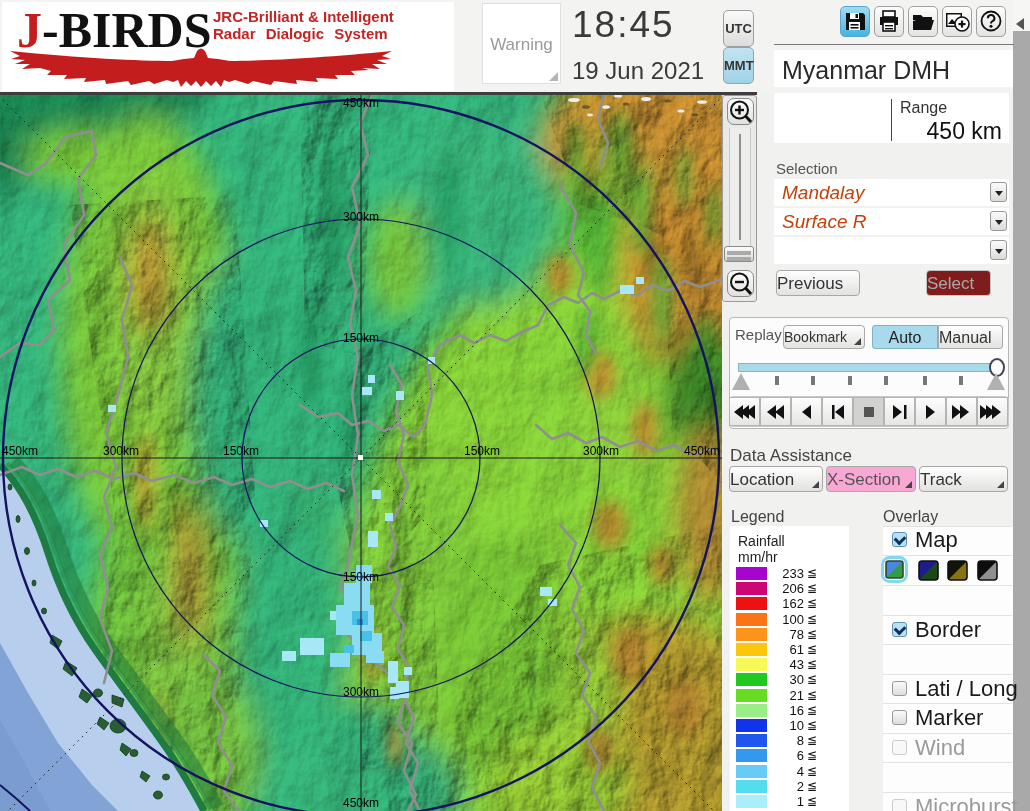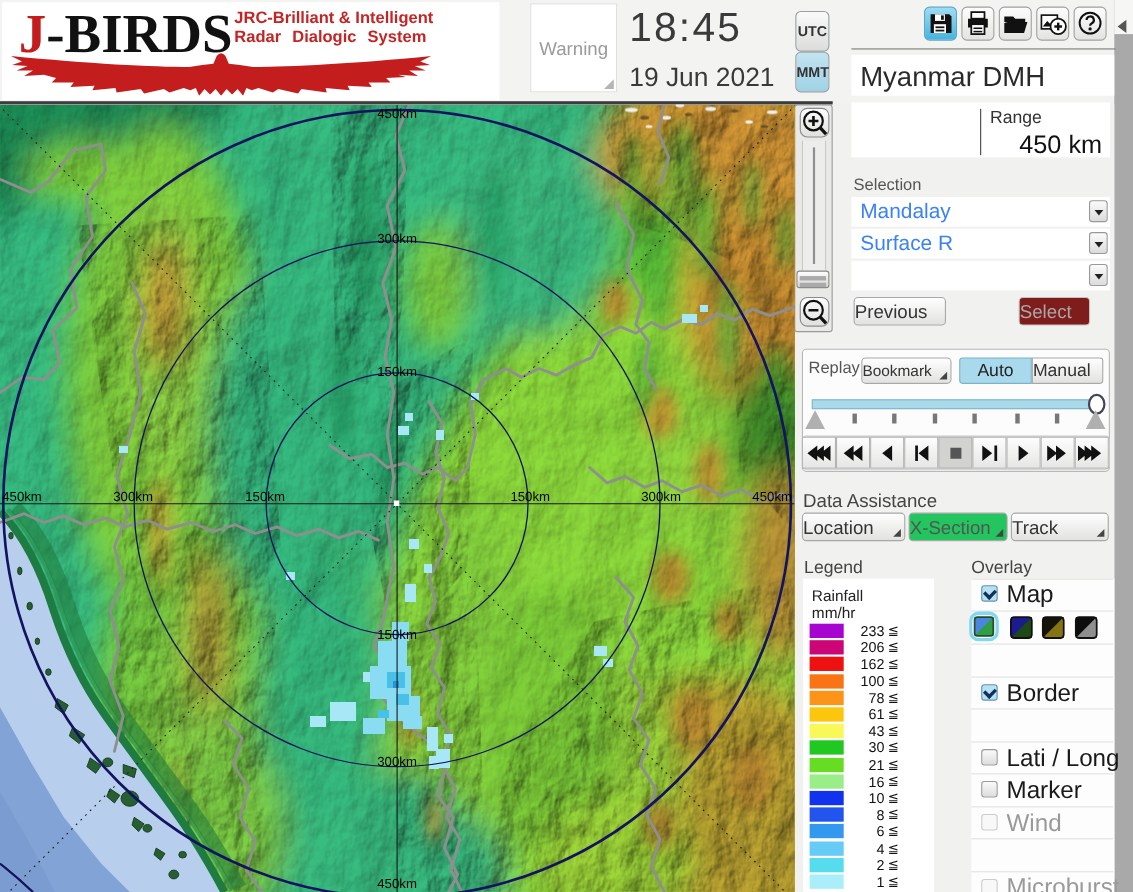--- a/index.html
+++ b/index.html
@@ -42,21 +42,21 @@
 
 #rpanel{left:757px;top:95px;width:256px;height:716px;background:#f1f1ef;}
 #rpanel2{left:722px;top:302px;width:35px;height:509px;background:#f1f1ef;}
 #rangebox{left:774px;top:93px;width:235px;height:50px;background:#fff;}
 #rangediv{left:891px;top:99px;width:1px;height:42px;background:#444;}
 #rangelbl{left:900px;top:99px;font-size:16px;color:#333;}
 #rangeval{left:860px;top:118px;width:142px;text-align:right;font-size:23px;color:#111;}
 #sellbl{left:776px;top:160px;font-size:15px;color:#555;}
 .drop{left:774px;width:235px;height:27px;background:#fff;}
 #d1{top:179px;}#d2{top:208px;}#d3{top:237px;}
-.drop span{position:absolute;left:8px;top:3px;font-size:19px;color:#3b82f6;}
+.drop span{position:absolute;left:8px;top:3px;font-size:19px;color:#c2410c;font-style:italic;}
 .darr{position:absolute;right:2px;top:3px;width:17px;height:20px;background:linear-gradient(#fbfbfb,#dcdcda);border:1px solid #999;border-radius:3px;}
 .darr:after{content:"";position:absolute;left:4px;top:8px;border-left:4px solid transparent;border-right:4px solid transparent;border-top:5px solid #222;}
 .btn{border:1px solid #a8a8a8;border-radius:4px;background:linear-gradient(#fefefe,#e2e2e0);
  text-align:left;color:#333;}
 #prevbtn{left:776px;top:270px;width:84px;height:26px;font-size:17px;line-height:25px;}
 #selbtn{left:926px;top:270px;width:65px;height:26px;font-size:17px;line-height:25px;color:#a8a8a8;background:#7f1d1d;border-color:#c4c4c2;}
 
 #replaybox{left:729px;top:317px;width:280px;height:112px;background:#fcfcfc;border:1px solid #b8b8b8;border-radius:4px;}
 #replaylbl{left:735px;top:326px;font-size:15px;color:#555;}
 #bookmark{left:783px;top:325px;width:82px;height:24px;font-size:14px;line-height:23px;}
@@ -66,21 +66,21 @@
 #rthumb{left:989px;top:358px;width:16px;height:19px;border:2px solid #445;border-radius:50%;background:#fff;}
 .tick{top:376px;width:4px;height:9px;background:#777;}
 .endtri{top:373px;width:0;height:0;border-left:9px solid transparent;border-right:9px solid transparent;border-bottom:17px solid #b0b0b0;}
 #playrow{left:729px;top:396px;width:280px;height:31px;background:#fff;border:1px solid #c8c8c8;border-radius:4px;}
 .pb{top:397px;width:31px;height:29px;border:1px solid #b4b4b4;background:linear-gradient(#fdfdfd,#e6e6e4);}
 .pb svg{position:absolute;left:0;top:0;}
 #pb4{background:#d2d2d0;}
 
 #dalbl{left:730px;top:446px;font-size:17px;color:#444;}
 #locbtn{left:729px;top:466px;width:94px;height:26px;font-size:17px;line-height:25px;}
-#xsecbtn{left:826px;top:466px;width:90px;height:26px;font-size:17px;line-height:25px;background:#22c55e;color:#555;}
+#xsecbtn{left:826px;top:466px;width:90px;height:26px;font-size:17px;line-height:25px;background:#f9a8d4;color:#555;}
 #trkbtn{left:919px;top:466px;width:89px;height:26px;font-size:17px;line-height:25px;}
 .corner{position:absolute;right:3px;bottom:3px;width:0;height:0;border-left:7px solid transparent;border-bottom:7px solid #444;}
 
 #leglbl{left:731px;top:508px;font-size:16px;color:#444;}
 #legbox{left:730px;top:526px;width:119px;height:285px;background:#fff;}
 #legbox .t1{position:absolute;left:8px;top:7px;font-size:14px;color:#222;}
 #legbox .t2{position:absolute;left:8px;top:23px;font-size:14px;color:#222;}
 .sw{position:absolute;left:6px;width:31px;height:13px;}
 .lv{position:absolute;left:24px;width:50px;text-align:right;font-size:13px;color:#111;}
 .le{position:absolute;left:77px;font-size:12px;color:#111;}

